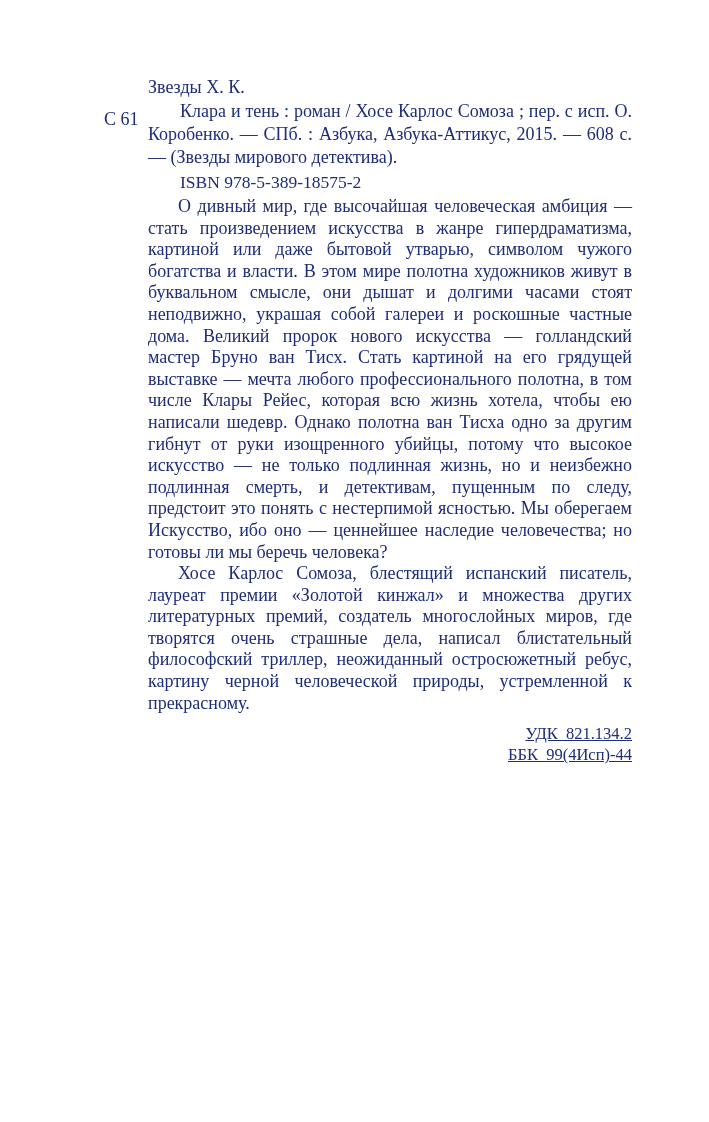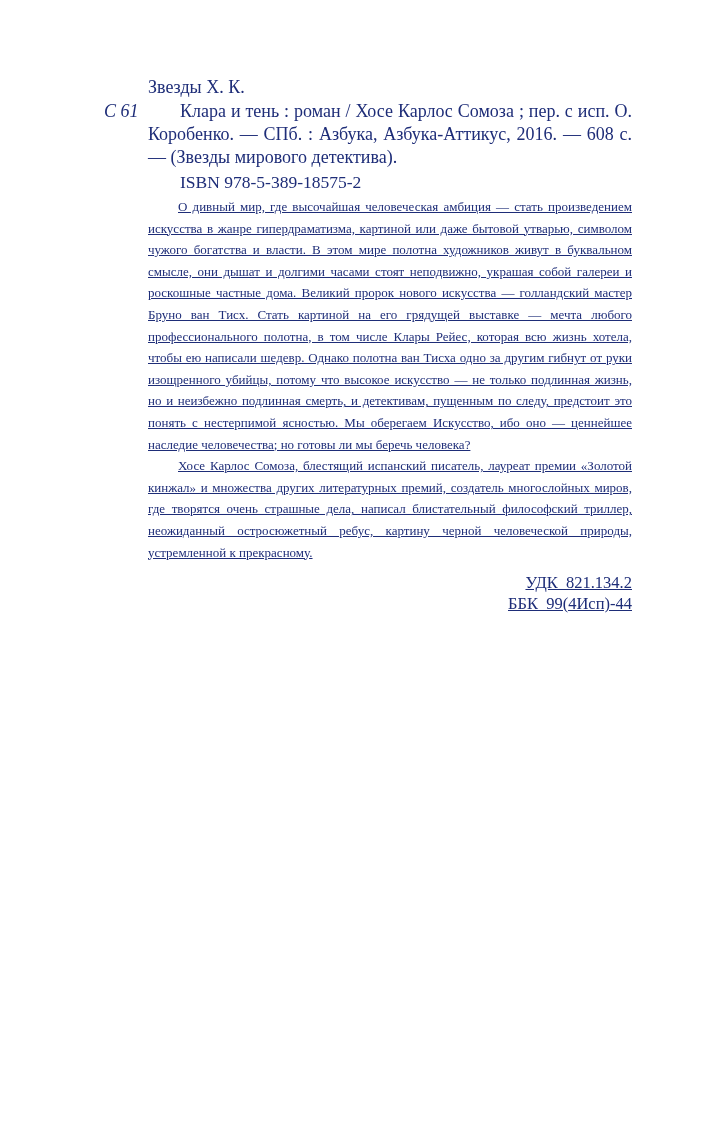--- a/index.html
+++ b/index.html
@@ -25,48 +25,46 @@
     font-size: 18px;
     line-height: 23px;
     margin: 0 0 1px 0;
   }
   .bib-wrap {
     position: relative;
   }
   .code {
     position: absolute;
     left: -44px;
-    top: 0;
+    top: 8px;
     font-size: 18px;
     line-height: 23px;
-    font-style: italic;
   }
   .bib {
     margin: 0;
     font-size: 18px;
     line-height: 23px;
     text-align: justify;
     text-indent: 32px;
   }
   .isbn {
     margin: 2px 0 0 0;
     font-size: 17.5px;
     line-height: 23px;
     text-indent: 32px;
   }
   .annotation {
     margin-top: 2px;
   }
   .annotation p {
     margin: 0;
-    font-size: 13px;
+    font-size: 18px;
     line-height: 21.6px;
     text-align: justify;
     text-indent: 30px;
-    text-decoration: underline;
   }
   .codes {
     margin-top: 9px;
     text-align: right;
     font-size: 16.5px;
     line-height: 21px;
     text-decoration: underline;
   }
   .codes div {
     white-space: pre;
@@ -74,21 +72,21 @@
 </style>
 </head>
 <body>
 
 <div class="page">
 
   <p class="author">Звезды Х. К.</p>
 
   <div class="bib-wrap">
     <span class="code">С 61</span>
-    <p class="bib">Клара и тень : роман / Хосе Карлос Сомоза ; пер. с исп. О. Коробенко. — СПб. : Азбука, Азбука-Аттикус, 2016. — 608 с. — (Звезды мирового детектива).</p>
+    <p class="bib">Клара и тень : роман / Хосе Карлос Сомоза ; пер. с исп. О. Коробенко. — СПб. : Азбука, Азбука-Аттикус, 2015. — 608 с. — (Звезды мирового детектива).</p>
   </div>
 
   <p class="isbn">ISBN 978-5-389-18575-2</p>
 
   <div class="annotation">
     <p>О дивный мир, где высочайшая человеческая амбиция — стать произведением искусства в жанре гипердраматизма, картиной или даже бытовой утварью, символом чужого богатства и власти. В этом мире полотна художников живут в буквальном смысле, они дышат и долгими часами стоят неподвижно, украшая собой галереи и роскошные частные дома. Великий пророк нового искусства — голландский мастер Бруно ван Тисх. Стать картиной на его грядущей выставке — мечта любого профессионального полотна, в том числе Клары Рейес, которая всю жизнь хотела, чтобы ею написали шедевр. Однако полотна ван Тисха одно за другим гибнут от руки изощренного убийцы, потому что высокое искусство — не только подлинная жизнь, но и неизбежно подлинная смерть, и детективам, пущенным по следу, предстоит это понять с нестерпимой ясностью. Мы оберегаем Искусство, ибо оно — ценнейшее наследие человечества; но готовы ли мы беречь человека?</p>
     <p>Хосе Карлос Сомоза, блестящий испанский писатель, лауреат премии «Золотой кинжал» и множества других литературных премий, создатель многослойных миров, где творятся очень страшные дела, написал блистательный философский триллер, неожиданный остросюжетный ребус, картину черной человеческой природы, устремленной к прекрасному.</p>
   </div>
 
   <div class="codes">

